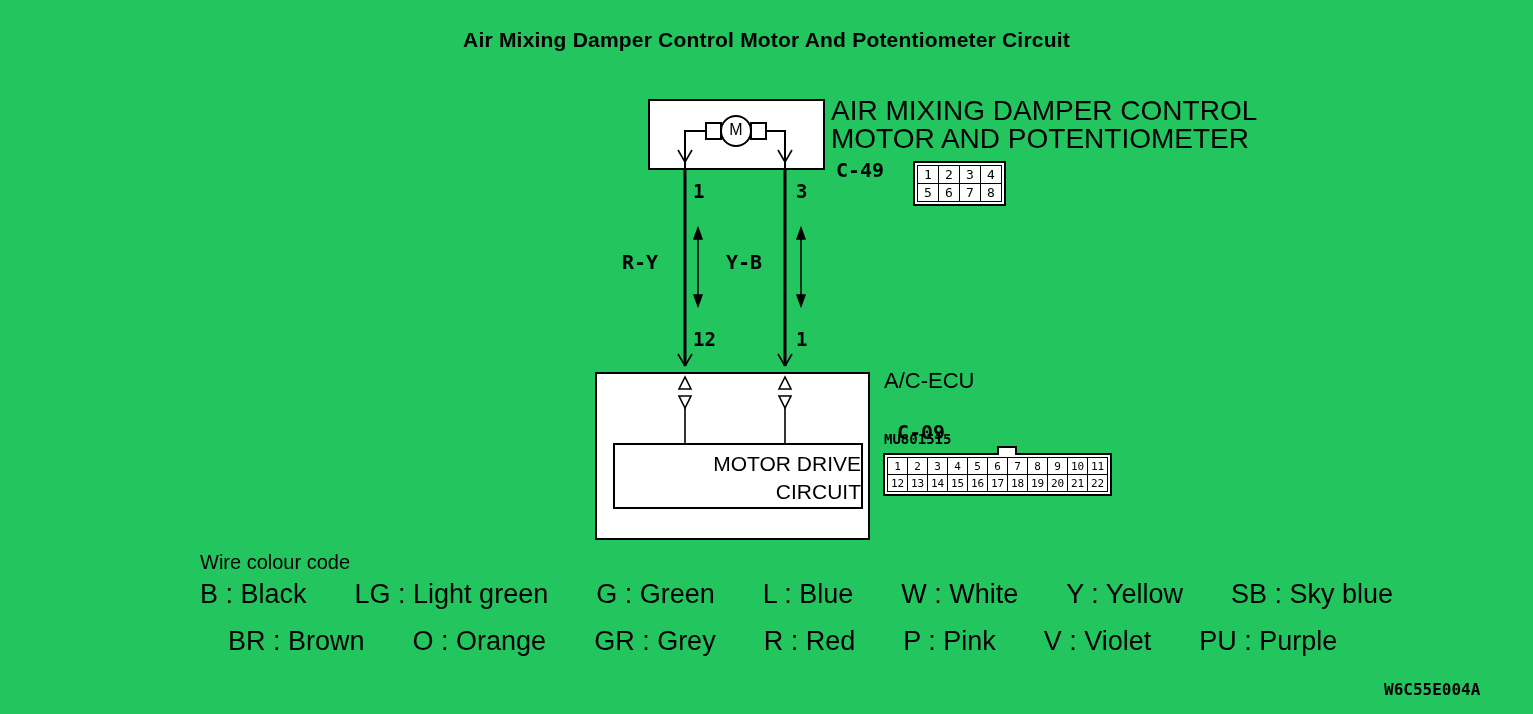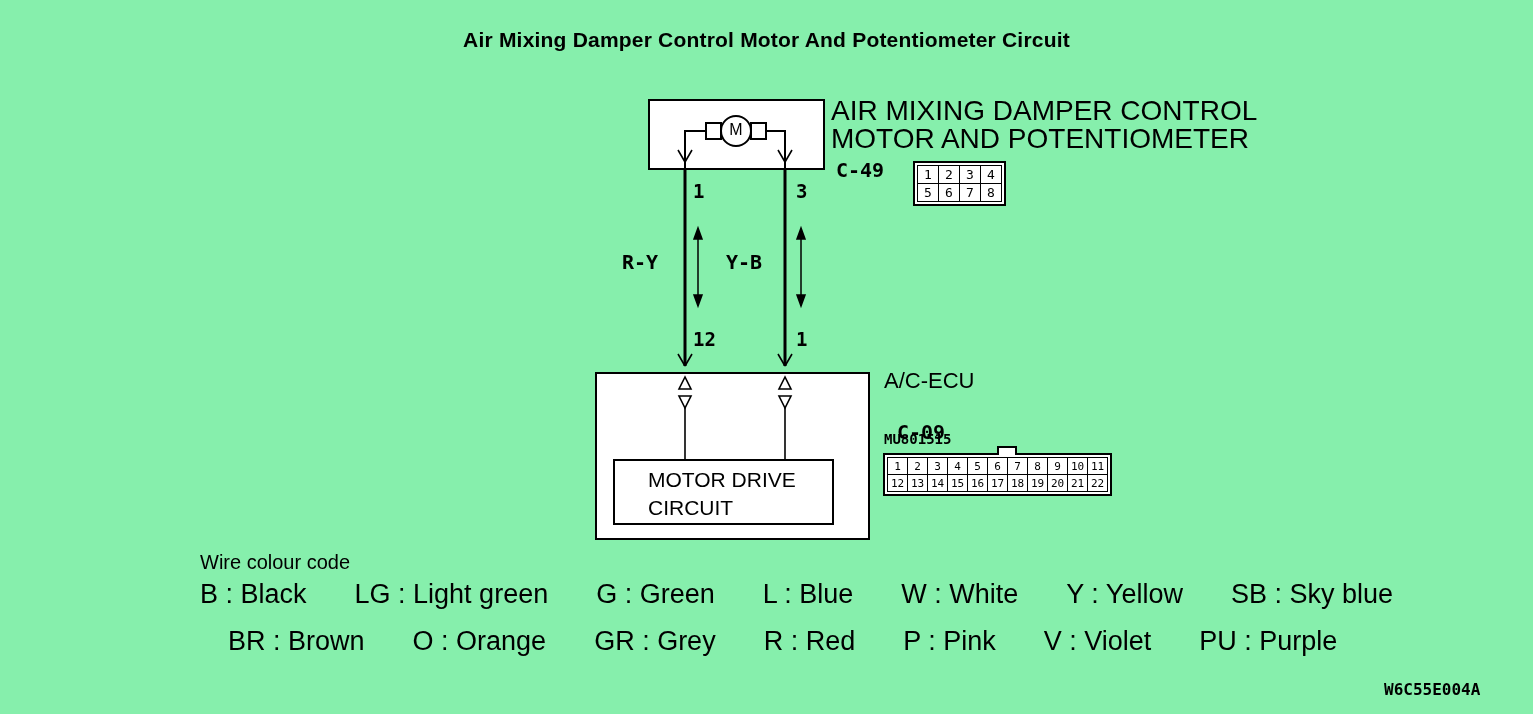--- a/index.html
+++ b/index.html
@@ -1,23 +1,23 @@
 <!DOCTYPE html>
 <html><head>
 <meta charset="utf-8">
 <style>
   html,body{margin:0;padding:0;background:#fff;}
-  .canvas{position:relative;width:1533px;height:714px;background:#86efac;overflow:hidden;
+  .canvas{position:relative;width:1533px;height:714px;background:#22c55e;overflow:hidden;
           font-family:"Liberation Sans",sans-serif;color:#000;}
   .abs{position:absolute;}
   .title{top:28px;left:0;width:100%;text-align:center;font-size:21px;font-weight:bold;letter-spacing:.2px;}
   .box{position:absolute;border:2px solid #000;background:#fff;box-sizing:border-box;}
   #motor-box{left:648px;top:99px;width:177px;height:71px;}
   #ecu-box{left:595px;top:372px;width:275px;height:168px;}
-  #drive-box{left:613px;top:459px;width:221px;height:66px;z-index:3;}
+  #drive-box{left:613px;top:443px;width:250px;height:66px;z-index:3;text-align:right;}
   .drive-text{padding:5px 0 0 33px;font-size:21px;line-height:28px;}
   .comp-label{left:831px;top:97px;font-size:28px;line-height:28px;white-space:nowrap;}
   .mono{font-family:"DejaVu Sans Mono",monospace;}
   .conn-id-c49{left:836px;top:158px;font-size:20px;font-weight:bold;}
   .ecu-name{left:884px;top:368px;font-size:22px;}
   .conn-id-c09{left:897px;top:420px;font-size:20px;font-weight:bold;}
   .part-no{left:884px;top:431px;font-size:14px;font-weight:bold;}
   .wire-label{font-size:20px;font-weight:bold;}
   .pin-num{font-size:19px;font-weight:bold;}
   .motor-m{left:726px;top:121px;width:20px;text-align:center;font-size:16px;z-index:4;}

